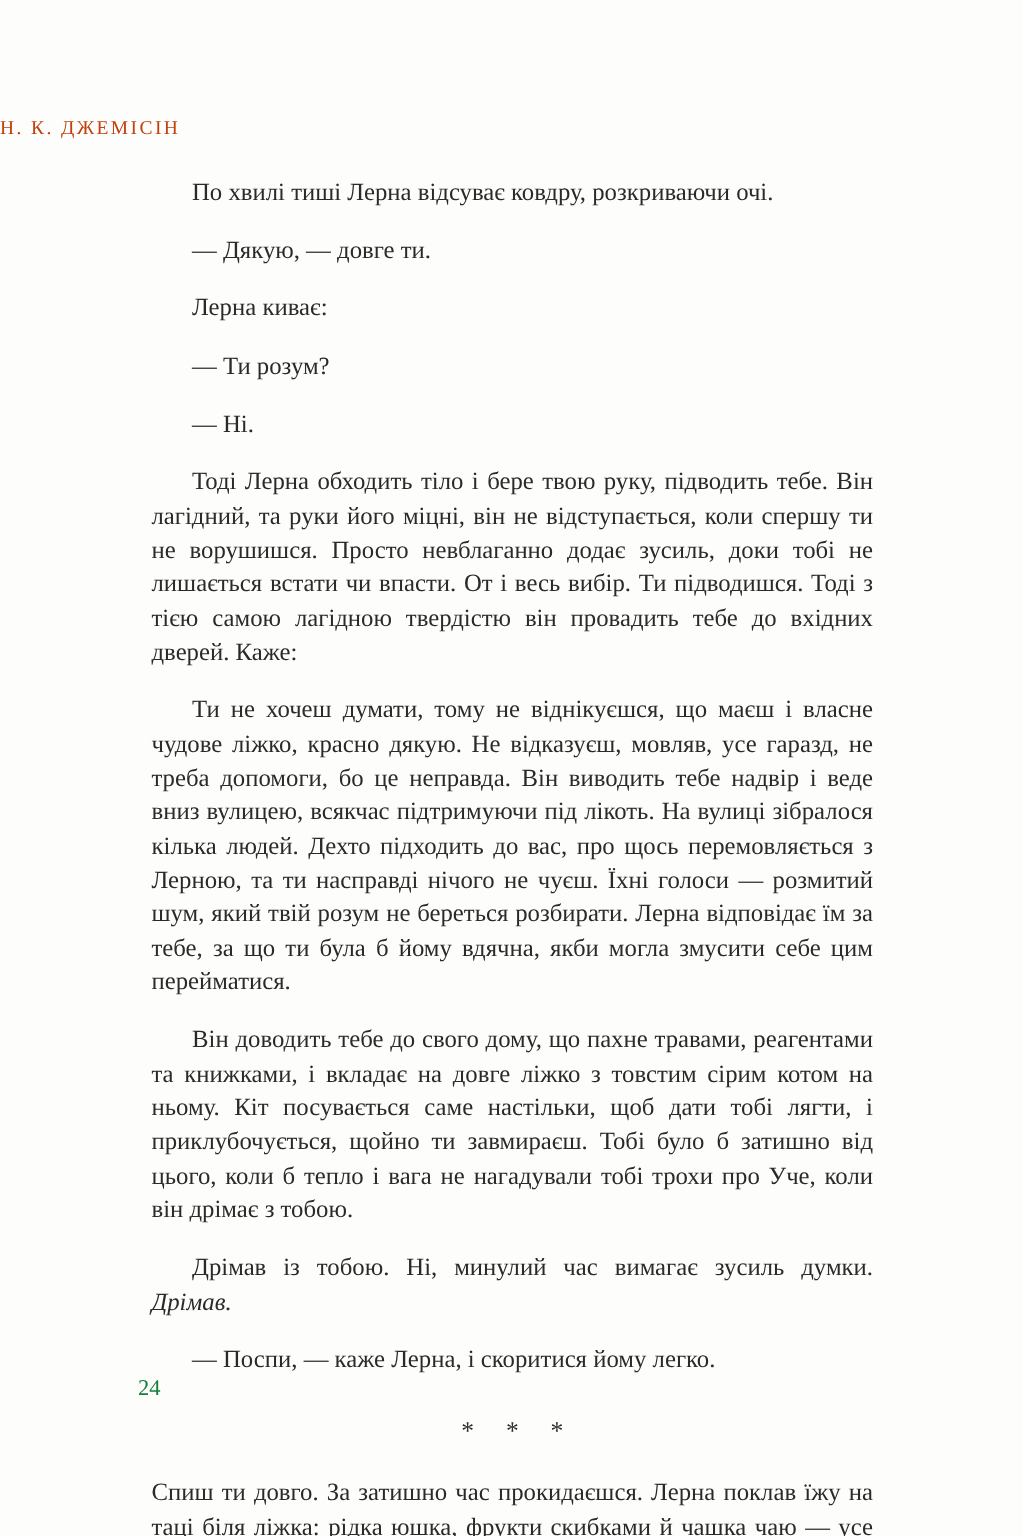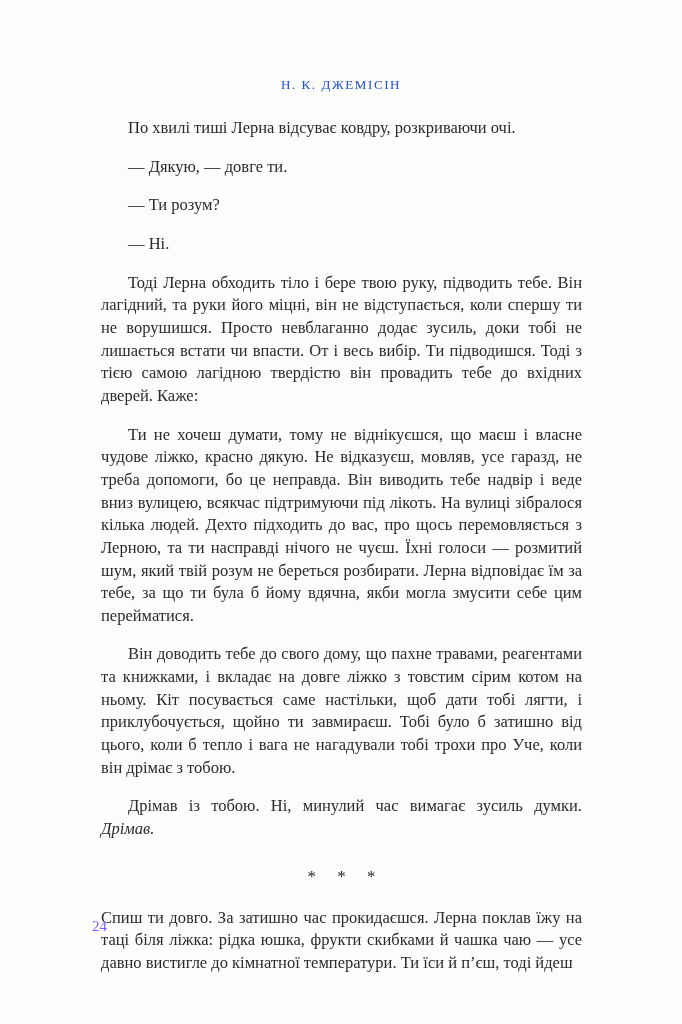--- a/index.html
+++ b/index.html
@@ -15,24 +15,23 @@
     font-family: "Liberation Serif", "DejaVu Serif", serif;
     color: #2b2a28;
     overflow: hidden;
     box-sizing: border-box;
   }
   .running-header {
     position: absolute;
     top: 77px;
     left: 0;
     right: 0;
-    text-align: center;
     font-size: 13px;
     letter-spacing: 1.6px;
-    color: #1d4ed8;
+    color: #c2410c;
   }
   .text-block {
     position: absolute;
     top: 101px;
     left: 85px;
     width: 513px;
     text-align: justify;
     font-size: 16.5px;
     line-height: 22.65px;
   }
@@ -53,50 +52,52 @@
     line-height: 17px;
     margin: 27px 0 22px 0;
     word-spacing: 17px;
     color: #2b2a28;
   }
   .page-number {
     position: absolute;
     left: 92px;
     top: 918px;
     font-size: 15px;
-    color: #8b5cf6;
+    color: #15803d;
   }
 </style>
 </head>
 <body>
 
 <div class="book-page">
 
   <div class="running-header">Н. К. ДЖЕМІСІН</div>
 
   <div class="text-block">
 
     <p class="para indent">По хвилі тиші Лерна відсуває ковдру, розкриваючи очі.</p>
 
     <p class="para indent">— Дякую, — довге ти.</p>
 
+    <p class="para indent">Лерна киває:</p>
 
     <p class="para indent">— Ти розум?</p>
 
     <p class="para indent">— Ні.</p>
 
     <p class="para indent">Тоді Лерна обходить тіло і бере твою руку, підводить тебе. Він лагідний, та руки його міцні, він не відступається, коли спершу ти не ворушишся. Просто невблаганно додає зусиль, доки тобі не лишається встати чи впасти. От і весь вибір. Ти підводишся. Тоді з тією самою лагідною твердістю він провадить тебе до вхідних дверей. Каже:</p>
 
 
     <p class="para indent">Ти не хочеш думати, тому не віднікуєшся, що маєш і власне чудове ліжко, красно дякую. Не відказуєш, мовляв, усе гаразд, не треба допомоги, бо це неправда. Він виводить тебе надвір і веде вниз вулицею, всякчас підтримуючи під лікоть. На вулиці зібралося кілька людей. Дехто підходить до вас, про щось перемовляється з Лерною, та ти насправді нічого не чуєш. Їхні голоси — розмитий шум, який твій розум не береться розбирати. Лерна відповідає їм за тебе, за що ти була б йому вдячна, якби могла змусити себе цим перейматися.</p>
 
     <p class="para indent">Він доводить тебе до свого дому, що пахне травами, реагентами та книжками, і вкладає на довге ліжко з товстим сірим котом на ньому. Кіт посувається саме настільки, щоб дати тобі лягти, і приклубочується, щойно ти завмираєш. Тобі було б затишно від цього, коли б тепло і вага не нагадували тобі трохи про Уче, коли він дрімає з тобою.</p>
 
     <p class="para indent"><span>Дрімав із тобою. Ні, минулий час вимагає зусиль думки. </span><em class="ital">Дрімав.</em></p>
 
+    <p class="para indent">— Поспи, — каже Лерна, і скоритися йому легко.</p>
 
     <div class="separator">* * *</div>
 
     <p class="para">Спиш ти довго. За затишно час прокидаєшся. Лерна поклав їжу на таці біля ліжка: рідка юшка, фрукти скибками й чашка чаю — усе давно вистигле до кімнатної температури. Ти їси й п’єш, тоді йдеш</p>
 
   </div>
 
   <div class="page-number">24</div>
 
 </div>

